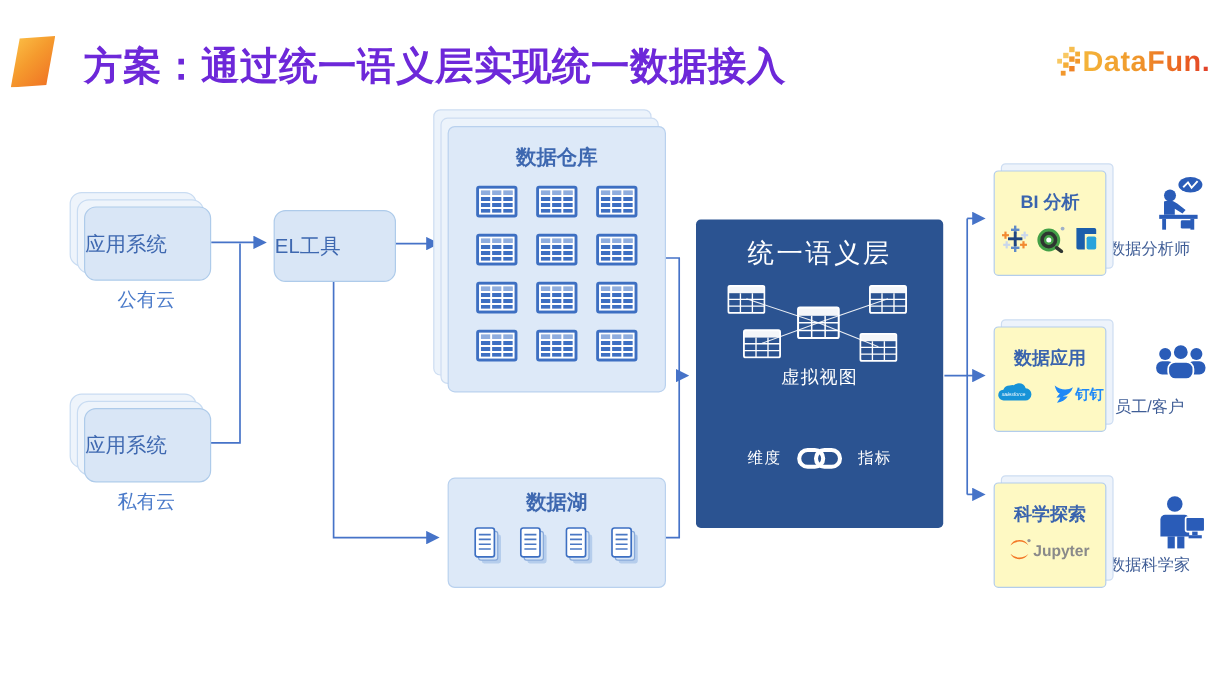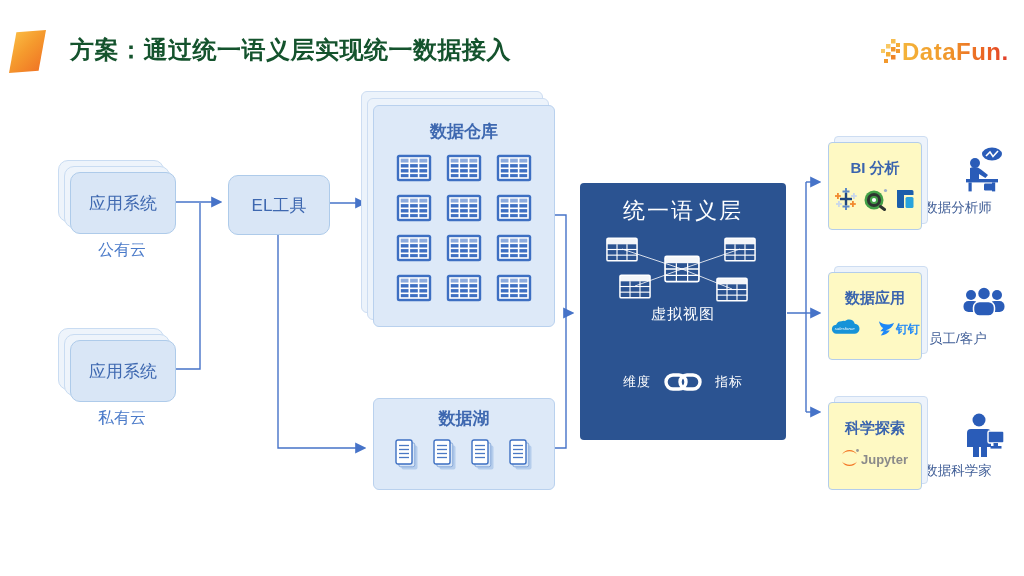--- a/index.html
+++ b/index.html
@@ -2,35 +2,35 @@
 <html><head>
 <meta charset="utf-8">
 <style>
   html,body{margin:0;padding:0;background:#fff;}
   .stage{position:relative;width:1024px;height:576px;background:#ffffff;overflow:hidden;
          font-family:"Liberation Sans","DejaVu Sans",sans-serif;}
   
   .logo-mark{position:absolute;left:9px;top:30px;width:37px;height:43px;
     background:linear-gradient(135deg,#fcc449,#f59b2e 45%,#ef6c22);
     clip-path:polygon(20% 5%,100% 0%,80% 95%,0% 100%);}
-  .slide-title{position:absolute;left:70px;top:34px;font-size:24px;font-weight:700;color:#14532d;letter-spacing:.5px;}
+  .slide-title{position:absolute;left:70px;top:34px;font-size:32px;font-weight:700;color:#6d28d9;letter-spacing:.5px;}
   .deepexi{position:absolute;left:766px;top:34px;display:flex;align-items:center;gap:7px;}
   .deepexi-texts{display:flex;flex-direction:column;line-height:1.1;}
   .deepexi-name{font-size:18px;font-weight:700;color:#14418e;letter-spacing:1px;}
   .deepexi-sub{font-size:9px;color:#2d66b8;letter-spacing:3px;font-weight:600;}
   .datafun{position:absolute;left:878px;top:38px;display:flex;align-items:center;}
   .datafun-text{font-size:24px;font-weight:800;color:#ee7a23;letter-spacing:.5px;}
   @supports (-webkit-background-clip:text){
     .datafun-text{background:linear-gradient(90deg,#f4b43a 0%,#f09a2c 40%,#ea5f22 80%,#e03c2b 100%);
       -webkit-background-clip:text;background-clip:text;color:transparent;}
   }
   
   .ghost{position:absolute;background:#eef4fb;border:1px solid #c9dcf2;border-radius:10px;}
   .box{position:absolute;background:#d9e6f6;border:1px solid #aecbea;border-radius:10px;
-       display:flex;align-items:center;justify-content:center;color:#3e68b0;font-size:17px;}
+       display:flex;align-items:center;color:#3e68b0;font-size:17px;}
   .panel{position:absolute;background:#dde9f8;border:1px solid #b9d1ee;border-radius:6px;}
   .panel-ghost{position:absolute;background:#ecf3fb;border:1px solid #cdddf2;border-radius:6px;}
   .panel-title{position:absolute;width:100%;text-align:center;color:#3e68b0;font-size:17px;font-weight:600;}
   .cloud-label{position:absolute;text-align:center;color:#4a7ac9;font-size:16px;}
   .grid-tables{position:absolute;left:22px;top:48px;width:136px;display:flex;flex-wrap:wrap;gap:12px 14px;}
   .docs-row{position:absolute;left:0;top:40px;width:100%;display:flex;justify-content:center;gap:14px;}
   
   .semantic{position:absolute;left:580px;top:183px;width:206px;height:257px;background:#2b5391;border-radius:4px;}
   .semantic-title{position:absolute;top:13px;width:100%;text-align:center;color:#fff;font-size:22px;letter-spacing:2px;}
   .views-label{position:absolute;top:122px;width:100%;text-align:center;color:#fff;font-size:15px;letter-spacing:1px;}

